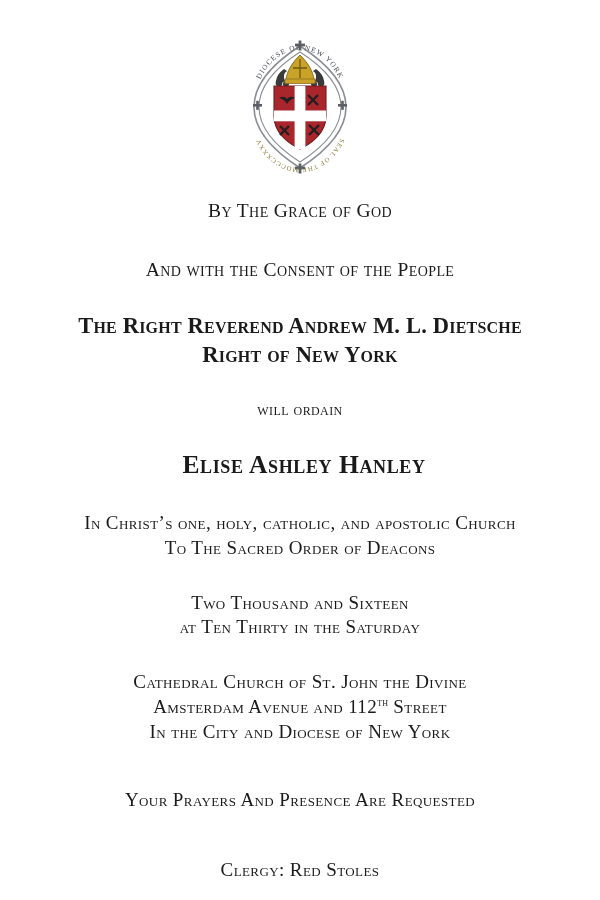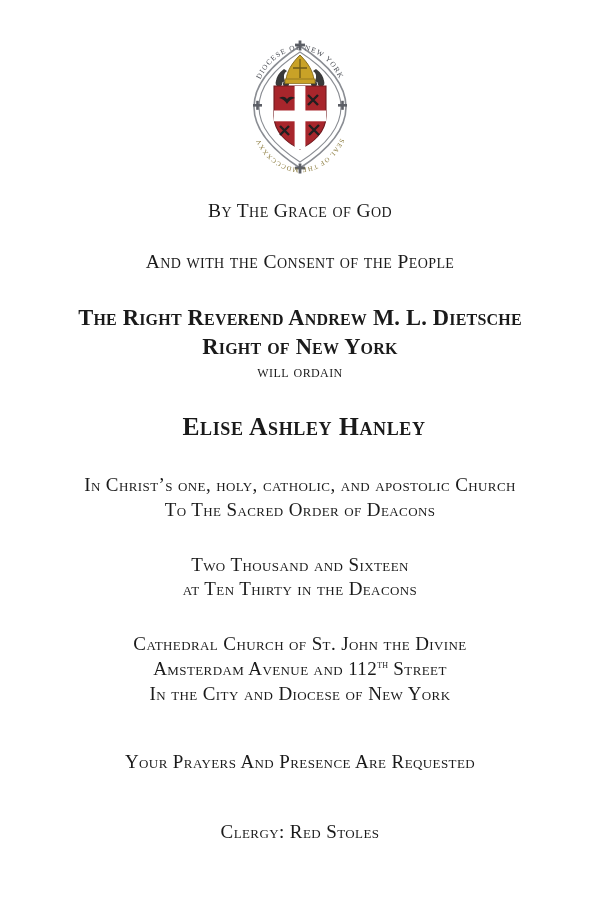--- a/index.html
+++ b/index.html
@@ -50,23 +50,23 @@
     letter-spacing: 0.4px;
   }
 
   .sz-regular { font-size: 19.5px; }
   .sz-small   { font-size: 17px; }
   .sz-bishop  { font-size: 22.5px; font-weight: bold; letter-spacing: 0.2px; }
   .sz-name    { font-size: 25.5px; font-weight: bold; letter-spacing: 0.6px; }
   .sz-body    { font-size: 19px; }
 
   .b-grace      { margin-top: 22px; }
-  .b-consent    { margin-top: 26px; }
+  .b-consent    { margin-top: 34px; }
   .b-bishop     { margin-top: 28px; }
-  .b-willordain { }
+  .b-willordain { margin-top: 30px; }
   .b-name       { margin-top: 27px; padding-left: 8px; }
   .b-order      { margin-top: 30px; }
   .b-date       { margin-top: 30px; }
   .b-place      { margin-top: 30px; }
   .b-prayers    { margin-top: 44px; }
   .b-clergy     { margin-top: 45px; }
 
   sup.ord {
     font-size: 0.62em;
     vertical-align: super;
@@ -155,21 +155,21 @@
     <div class="line sz-name">Elise Ashley Hanley</div>
   </div>
 
   <div class="block b-order">
     <div class="line sz-body">In Christ’s one, holy, catholic, and apostolic Church</div>
     <div class="line sz-body">To The Sacred Order of Deacons</div>
   </div>
 
   <div class="block b-date">
     <div class="line sz-body">Two Thousand and Sixteen</div>
-    <div class="line sz-body">at Ten Thirty in the Deacons</div>
+    <div class="line sz-body">at Ten Thirty in the Saturday</div>
   </div>
 
   <div class="block b-place">
     <div class="line sz-body">Cathedral Church of St. John the Divine</div>
     <div class="line sz-body">
       <span>Amsterdam Avenue and 112</span><sup class="ord">th</sup><span> Street</span>
     </div>
     <div class="line sz-body">In the City and Diocese of New York</div>
   </div>
 

